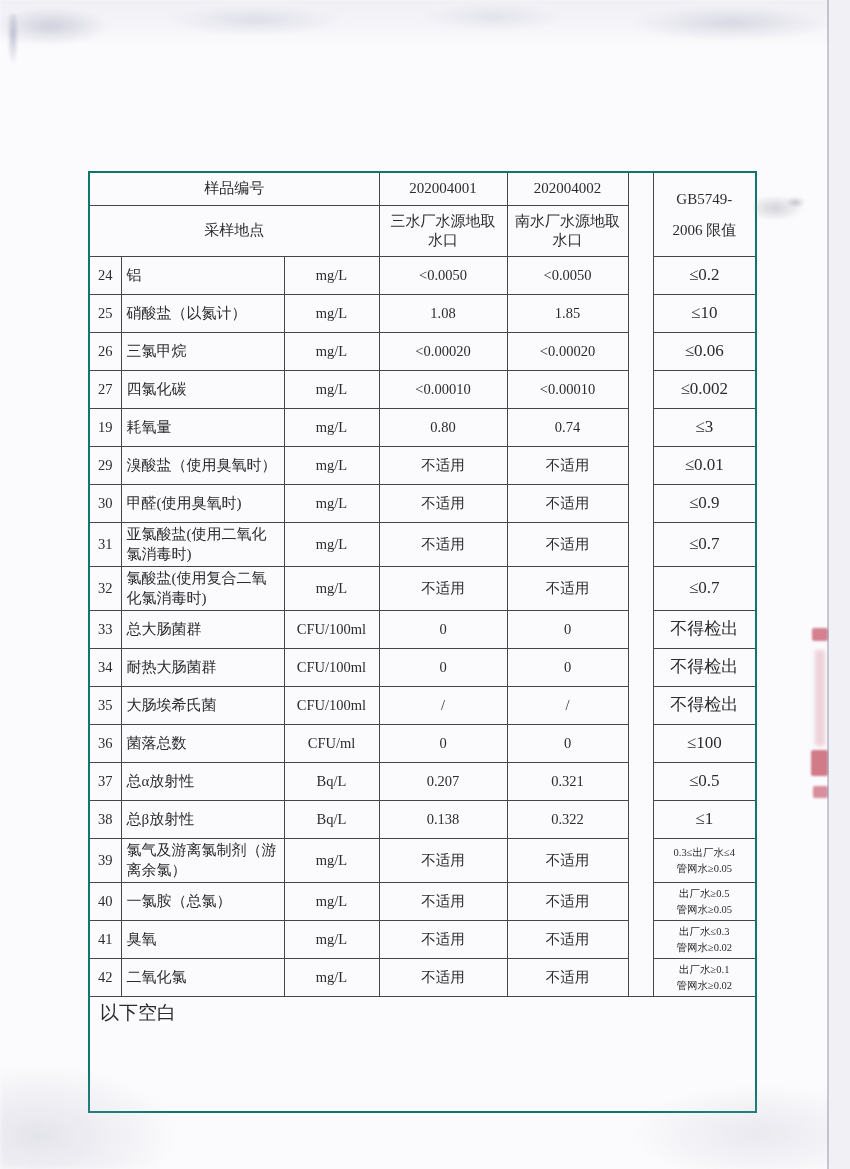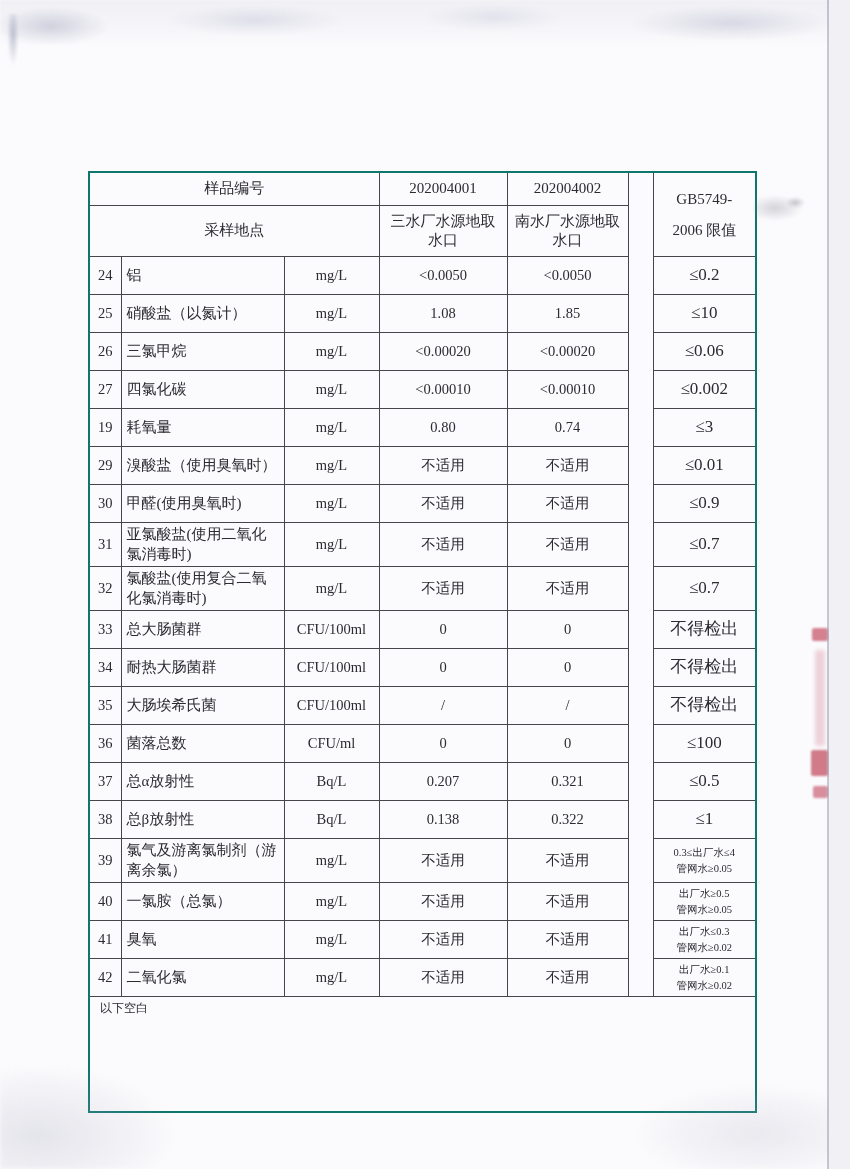--- a/index.html
+++ b/index.html
@@ -77,21 +77,21 @@
   tr.h1 td{height:28px;}
   tr.h2 td{height:46px;}
   td.limithead div{line-height:1.1;}
   td.limithead .gap-line{height:14px;}
   td.val,td.unit,td.num{font-size:14.5px;}
   td.limit{font-size:17px;}
   td.limit.two{font-size:10.5px;padding:2px 18px;}
   td.limit.two div{line-height:1.45;white-space:nowrap;}
   tr.blank td{
     height:106px;vertical-align:top;text-align:left;
-    padding:4px 10px;font-size:12px;
+    padding:4px 10px;font-size:19px;
   }
 </style>
 </head>
 <body>
 
 <div class="page">
 
   <div class="scan-top"></div>
   <div class="left-streak"></div>
 

